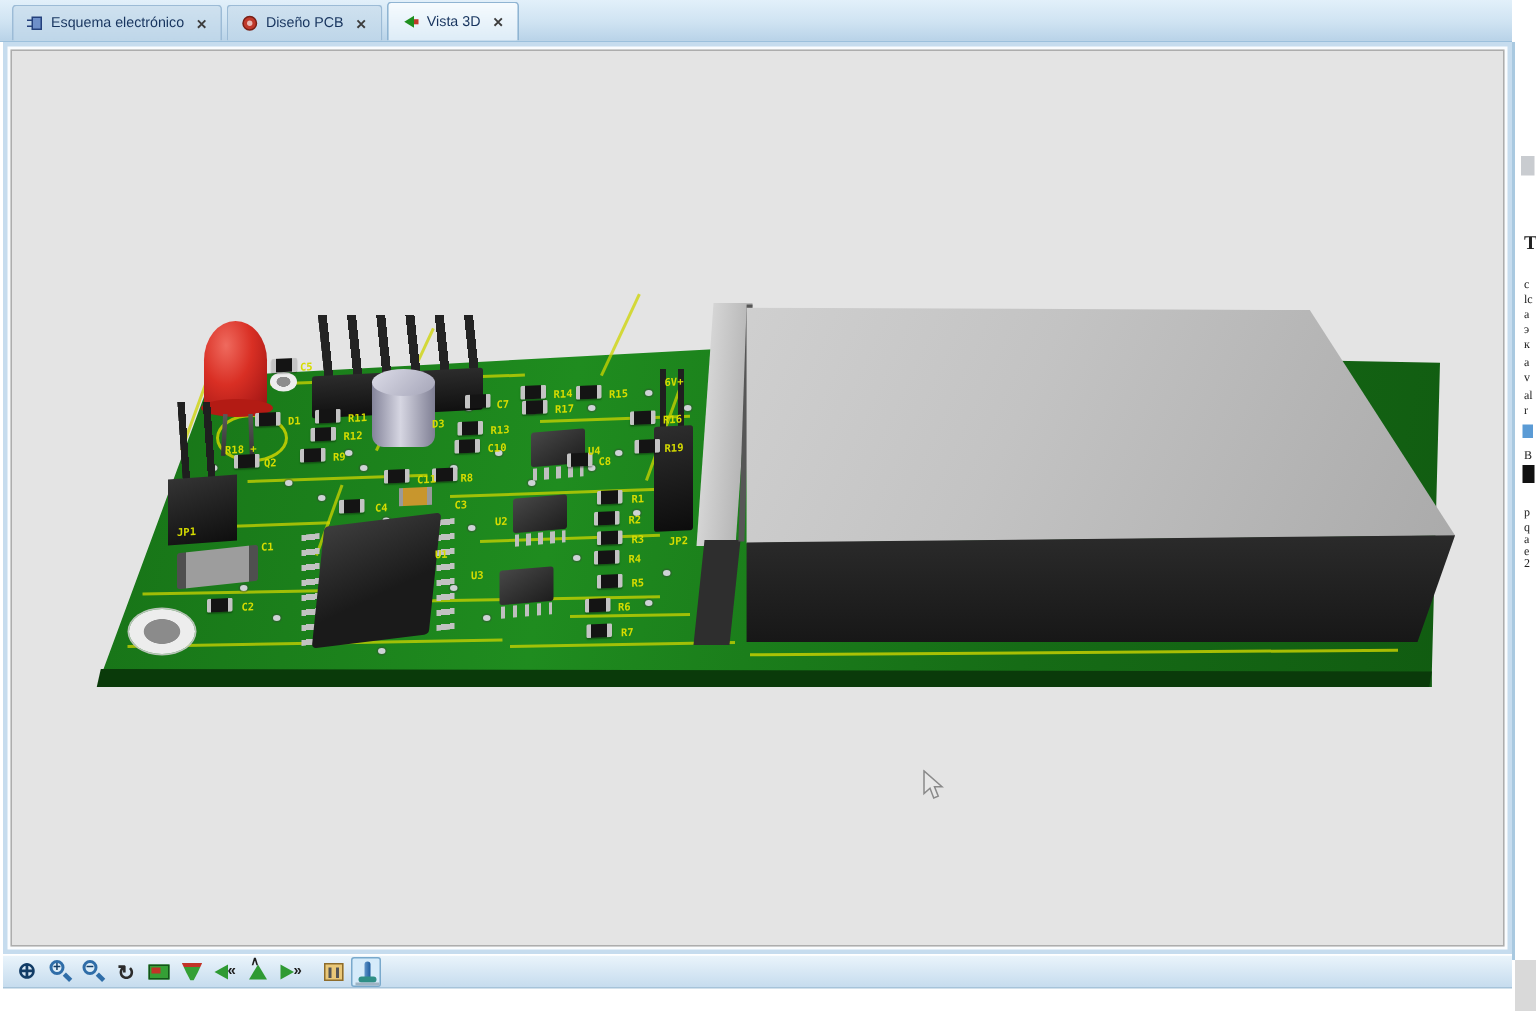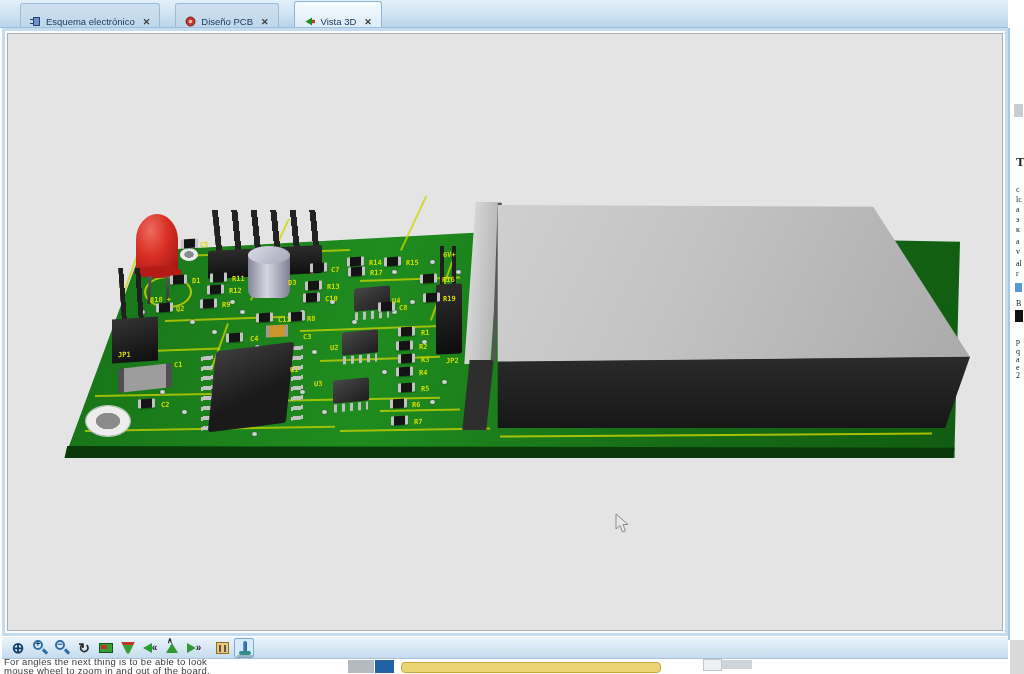--- a/index.html
+++ b/index.html
@@ -3,23 +3,23 @@
 <meta charset="utf-8">
 <style>
   html,body{margin:0;padding:0;background:#fff;}
   #app{position:relative;width:1024px;height:674px;overflow:hidden;background:#fff;
        font-family:"Liberation Sans",sans-serif;}
 
   
   #tabbar{position:absolute;left:0;top:0;width:1014px;height:28px;
           background:linear-gradient(180deg,#e2f0fa 0%,#cfe3f2 55%,#b9d3e8 100%);
           border-bottom:1px solid #9cc0dc;display:flex;align-items:flex-end;padding-left:8px;box-sizing:border-box;}
-  .tab{display:flex;align-items:flex-end;gap:5px;height:23px;padding:0 9px;margin-right:3px;
+  .tab{display:flex;align-items:center;gap:5px;height:23px;padding:0 9px;margin-right:3px;
        background:linear-gradient(180deg,#cfe1ef,#bed6e9);border:1px solid #9cbbd6;border-bottom:none;
-       border-radius:3px 3px 0 0;font-size:9.5px;color:#17345e;cursor:default;margin-left:12px;}
+       border-radius:3px 3px 0 0;font-size:9.5px;color:#17345e;cursor:default;}
   .tab.active{background:linear-gradient(180deg,#f6fbfe,#ddecf7);border-color:#8fb4d2;height:25px;}
   .tab .close{font-weight:bold;font-size:9px;color:#3c3c3c;margin-left:3px;}
   .tabicon{display:inline-block;line-height:0;}
 
   
   #vp-outer{position:absolute;left:2px;top:28px;width:1006px;height:608px;background:#c6dcee;padding:3px;box-sizing:border-box;}
   #vp-white{background:#fafcfe;width:100%;height:100%;padding:2px;box-sizing:border-box;}
   #vp-inner{position:relative;width:100%;height:100%;border:1px solid #adadad;background:#e4e4e4;overflow:hidden;box-sizing:border-box;}
   #scene{position:absolute;left:-8px;top:-34px;width:1024px;height:674px;}
 
@@ -410,29 +410,20 @@
       </div>
       <div class="tb-btn gap">
         <i class="ico-th"></i>
       </div>
       <div class="tb-btn selected">
         <i class="sv-bar"></i>
         <i class="sv-base"></i>
       </div>
     </div>
 
-  <div id="subarea">
-    <div class="subline" id="subline1">For angles the next thing is to be able to look</div>
-    <div class="subline" id="subline2">mouse wheel to zoom in and out of the board.</div>
-    <div class="bgblock" id="blk-gray1"></div>
-    <div class="bgblock" id="blk-blue"></div>
-    <div class="bgblock" id="blk-yellow"></div>
-    <div class="bgblock" id="blk-light"></div>
-    <div class="bgblock" id="blk-gray2"></div>
-  </div>
 
   <div id="rightstrip">
     <div id="rs-line"></div>
     <div id="rs-graytop"></div>
     <div id="rs-blue"></div>
     <div id="rs-black"></div>
     <div id="rs-bottom"></div>
   <span class="rs-frag big" style="top: 158px;">T</span>
       <span class="rs-frag" style="top: 186px;">c</span>
       <span class="rs-frag" style="top: 196px;">lc</span>

